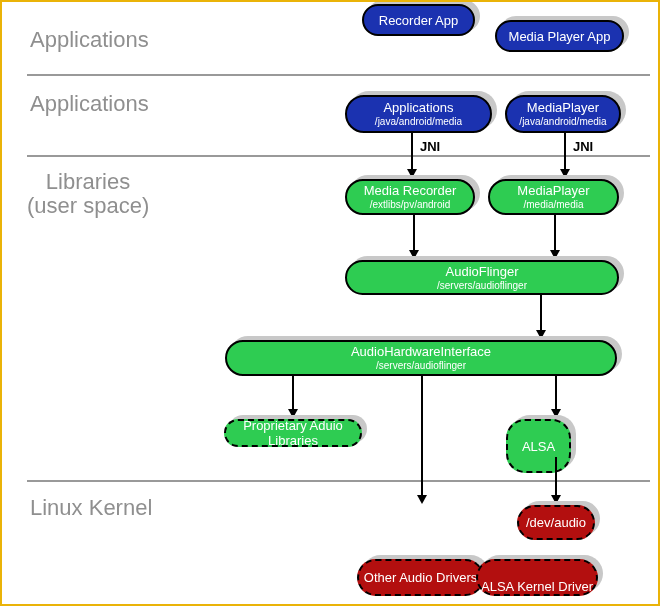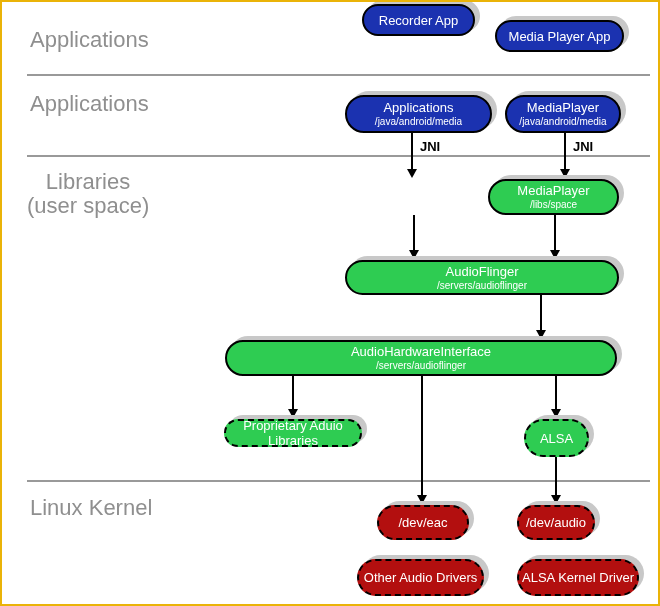--- a/index.html
+++ b/index.html
@@ -97,23 +97,27 @@
   </div>
 
   <div class="aline" style="left:409px; top:131px; height:37px;"></div>
   <div class="ahead" style="left:405px; top:167px;"></div>
   <span class="edge-label" style="left:418px; top:137px;">JNI</span>
 
   <div class="aline" style="left:562px; top:131px; height:37px;"></div>
   <div class="ahead" style="left:558px; top:167px;"></div>
   <span class="edge-label" style="left:571px; top:137px;">JNI</span>
 
+  <div class="box green" style="left:343px; top:177px; width:130px; height:36px;">
+    <div class="title">Media Recorder</div>
+    <div class="subtitle">/extlibs/pv/android</div>
+  </div>
   <div class="box green" style="left:486px; top:177px; width:131px; height:36px;">
     <div class="title">MediaPlayer</div>
-    <div class="subtitle">/libs/space</div>
+    <div class="subtitle">/media/media</div>
   </div>
 
   <div class="aline" style="left:411px; top:213px; height:36px;"></div>
   <div class="ahead" style="left:407px; top:248px;"></div>
   <div class="aline" style="left:552px; top:213px; height:36px;"></div>
   <div class="ahead" style="left:548px; top:248px;"></div>
 
   <div class="box green" style="left:343px; top:258px; width:274px; height:35px;">
     <div class="title">AudioFlinger</div>
     <div class="subtitle">/servers/audioflinger</div>
@@ -130,33 +134,30 @@
   <div class="aline" style="left:290px; top:374px; height:34px;"></div>
   <div class="ahead" style="left:286px; top:407px;"></div>
   <div class="aline" style="left:419px; top:374px; height:120px;"></div>
   <div class="ahead" style="left:415px; top:493px;"></div>
   <div class="aline" style="left:553px; top:374px; height:34px;"></div>
   <div class="ahead" style="left:549px; top:407px;"></div>
 
   <div class="box green dashed wrap2" style="left:222px; top:417px; width:138px; height:28px;">
     <div class="title">Proprietary Aduio Libraries</div>
   </div>
-  <div class="box green dashed" style="left:522px; top:417px; width:65px; height:38px;">
+  <div class="box green dashed" style="left:504px; top:417px; width:65px; height:54px;">
     <div class="title">ALSA</div>
   </div>
 
   <div class="aline" style="left:553px; top:455px; height:39px;"></div>
   <div class="ahead" style="left:549px; top:493px;"></div>
 
-  <div class="box red dashed" style="left:375px; top:503px; width:92px; height:35px;">
-    <div class="title">/dev/eac</div>
-  </div>
   <div class="box red dashed" style="left:355px; top:557px; width:127px; height:37px;">
     <div class="title">Other Audio Drivers</div>
   </div>
   <div class="box red dashed" style="left:515px; top:503px; width:78px; height:35px;">
     <div class="title">/dev/audio</div>
   </div>
-  <div class="box red dashed" style="left:515px; top:557px; width:122px; height:37px;">
+  <div class="box red dashed" style="left:474px; top:557px; width:122px; height:37px;justify-content:flex-end;">
     <div class="title">ALSA Kernel Driver</div>
   </div>
 
 </div>
 
 </body></html>

